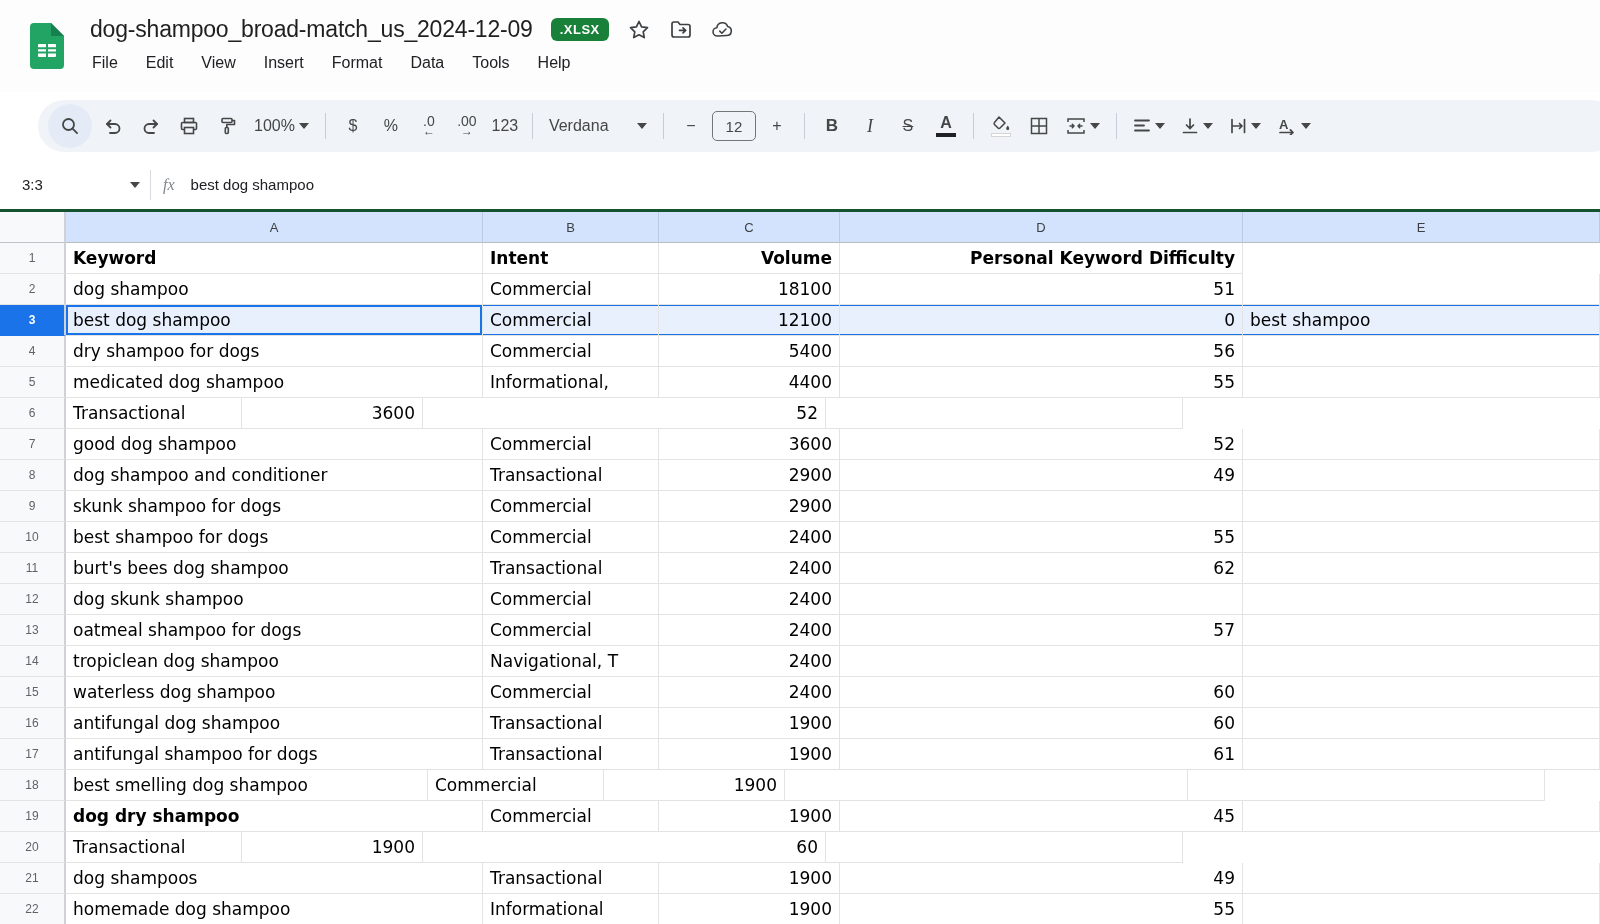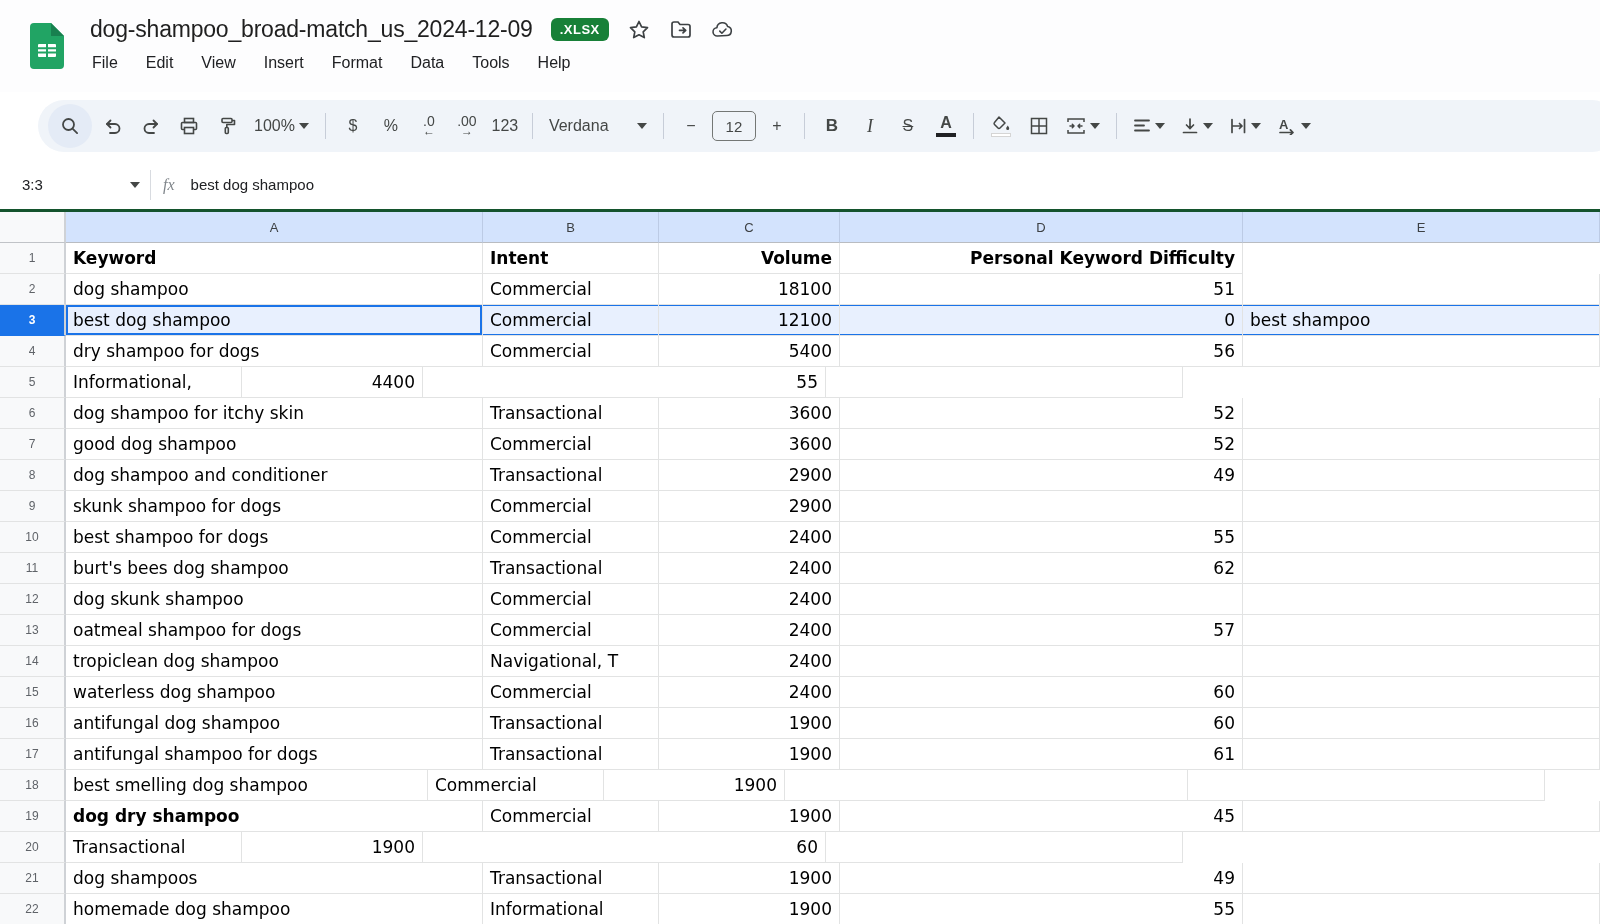--- a/index.html
+++ b/index.html
@@ -287,28 +287,28 @@
     <div class="sheet-row">
       <div class="row-header">4</div>
       <div class="cell" style="width: 417px;">dry shampoo for dogs</div>
       <div class="cell" style="width: 176px;">Commercial</div>
       <div class="cell num" style="width: 181px;">5400</div>
       <div class="cell num" style="width: 403px;">56</div>
       <div class="cell" style="width: 357px;"></div>
     </div>
     <div class="sheet-row">
       <div class="row-header">5</div>
+      <div class="cell" style="width: 417px;">medicated dog shampoo</div>
       <div class="cell" style="width: 176px;">Informational,</div>
       <div class="cell num" style="width: 181px;">4400</div>
       <div class="cell num" style="width: 403px;">55</div>
       <div class="cell" style="width: 357px;"></div>
     </div>
     <div class="sheet-row">
       <div class="row-header">6</div>
-      <div class="cell" style="width: 417px;">dog shampoo for itchy skin</div>
       <div class="cell" style="width: 176px;">Transactional</div>
       <div class="cell num" style="width: 181px;">3600</div>
       <div class="cell num" style="width: 403px;">52</div>
       <div class="cell" style="width: 357px;"></div>
     </div>
     <div class="sheet-row">
       <div class="row-header">7</div>
       <div class="cell" style="width: 417px;">good dog shampoo</div>
       <div class="cell" style="width: 176px;">Commercial</div>
       <div class="cell num" style="width: 181px;">3600</div>

